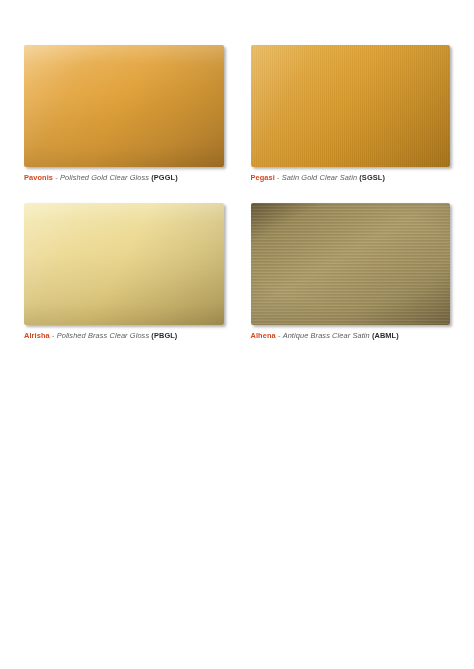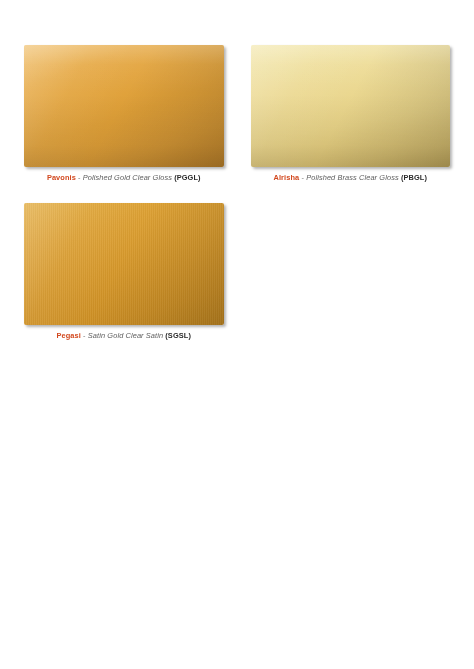--- a/index.html
+++ b/index.html
@@ -27,21 +27,21 @@
     display: grid;
     grid-template-columns: 1fr 1fr;
     grid-template-rows: repeat(4, auto);
     column-gap: 27px;
     row-gap: 22px;
   }
 
   .cell {
     display: flex;
     flex-direction: column;
-    align-items: center;
+    align-items: flex-start;
   }
 
   .swatch {
     position: relative;
     width: 100%;
     height: 122px;
     border-radius: 2px;
     box-shadow: 2px 2px 3px rgba(0,0,0,0.30);
     overflow: hidden;
   }
@@ -142,44 +142,56 @@
       </div>
       <div class="caption">
         <span class="cap-name">Pavonis</span>
         <span class="cap-dash">-</span>
         <span class="cap-desc">Polished Gold Clear Gloss</span>
         <span class="cap-code">(PGGL)</span>
       </div>
     </div>
 
     <div class="cell">
+      <div class="swatch" style="background: linear-gradient(165deg, rgb(227, 171, 60) 0%, rgb(221, 160, 51) 25%, rgb(213, 151, 42) 55%, rgb(205, 143, 36) 80%, rgb(194, 135, 31) 100%);">
+        <div class="tex tex-brushed-v"></div>
+        <div class="tex tex-sheen-diag"></div>
+      </div>
+      <div class="caption">
+        <span class="cap-name">Pegasi</span>
+        <span class="cap-dash">-</span>
+        <span class="cap-desc">Satin Gold Clear Satin</span>
+        <span class="cap-code">(SGSL)</span>
+      </div>
+    </div>
+
+    <div class="cell">
       <div class="swatch" style="background: linear-gradient(170deg, rgb(242, 230, 168) 0%, rgb(237, 219, 150) 30%, rgb(230, 209, 134) 62%, rgb(221, 196, 116) 86%, rgb(211, 184, 101) 100%);">
         <div class="tex tex-sheen-diag"></div>
         <div class="tex tex-gloss-top"></div>
       </div>
       <div class="caption">
         <span class="cap-name">Alrisha</span>
         <span class="cap-dash">-</span>
         <span class="cap-desc">Polished Brass Clear Gloss</span>
         <span class="cap-code">(PBGL)</span>
       </div>
     </div>
 
+
+
     <div class="cell">
-      <div class="swatch" style="background: linear-gradient(165deg, rgb(227, 171, 60) 0%, rgb(221, 160, 51) 25%, rgb(213, 151, 42) 55%, rgb(205, 143, 36) 80%, rgb(194, 135, 31) 100%);">
-        <div class="tex tex-brushed-v"></div>
-        <div class="tex tex-sheen-diag"></div>
+      <div class="swatch" style="background: linear-gradient(150deg, rgb(109, 95, 60) 0%, rgb(154, 137, 88) 18%, rgb(171, 154, 103) 45%, rgb(157, 140, 91) 72%, rgb(125, 110, 69) 100%);">
+        <div class="tex tex-brushed-h"></div>
+        <div class="tex tex-corner-dark"></div>
       </div>
       <div class="caption">
-        <span class="cap-name">Pegasi</span>
+        <span class="cap-name">Alhena</span>
         <span class="cap-dash">-</span>
-        <span class="cap-desc">Satin Gold Clear Satin</span>
-        <span class="cap-code">(SGSL)</span>
+        <span class="cap-desc">Antique Brass Clear Satin</span>
+        <span class="cap-code">(ABML)</span>
       </div>
     </div>
-
-
-
 
 
 
   </div>
 </div>
 
 </body></html>

